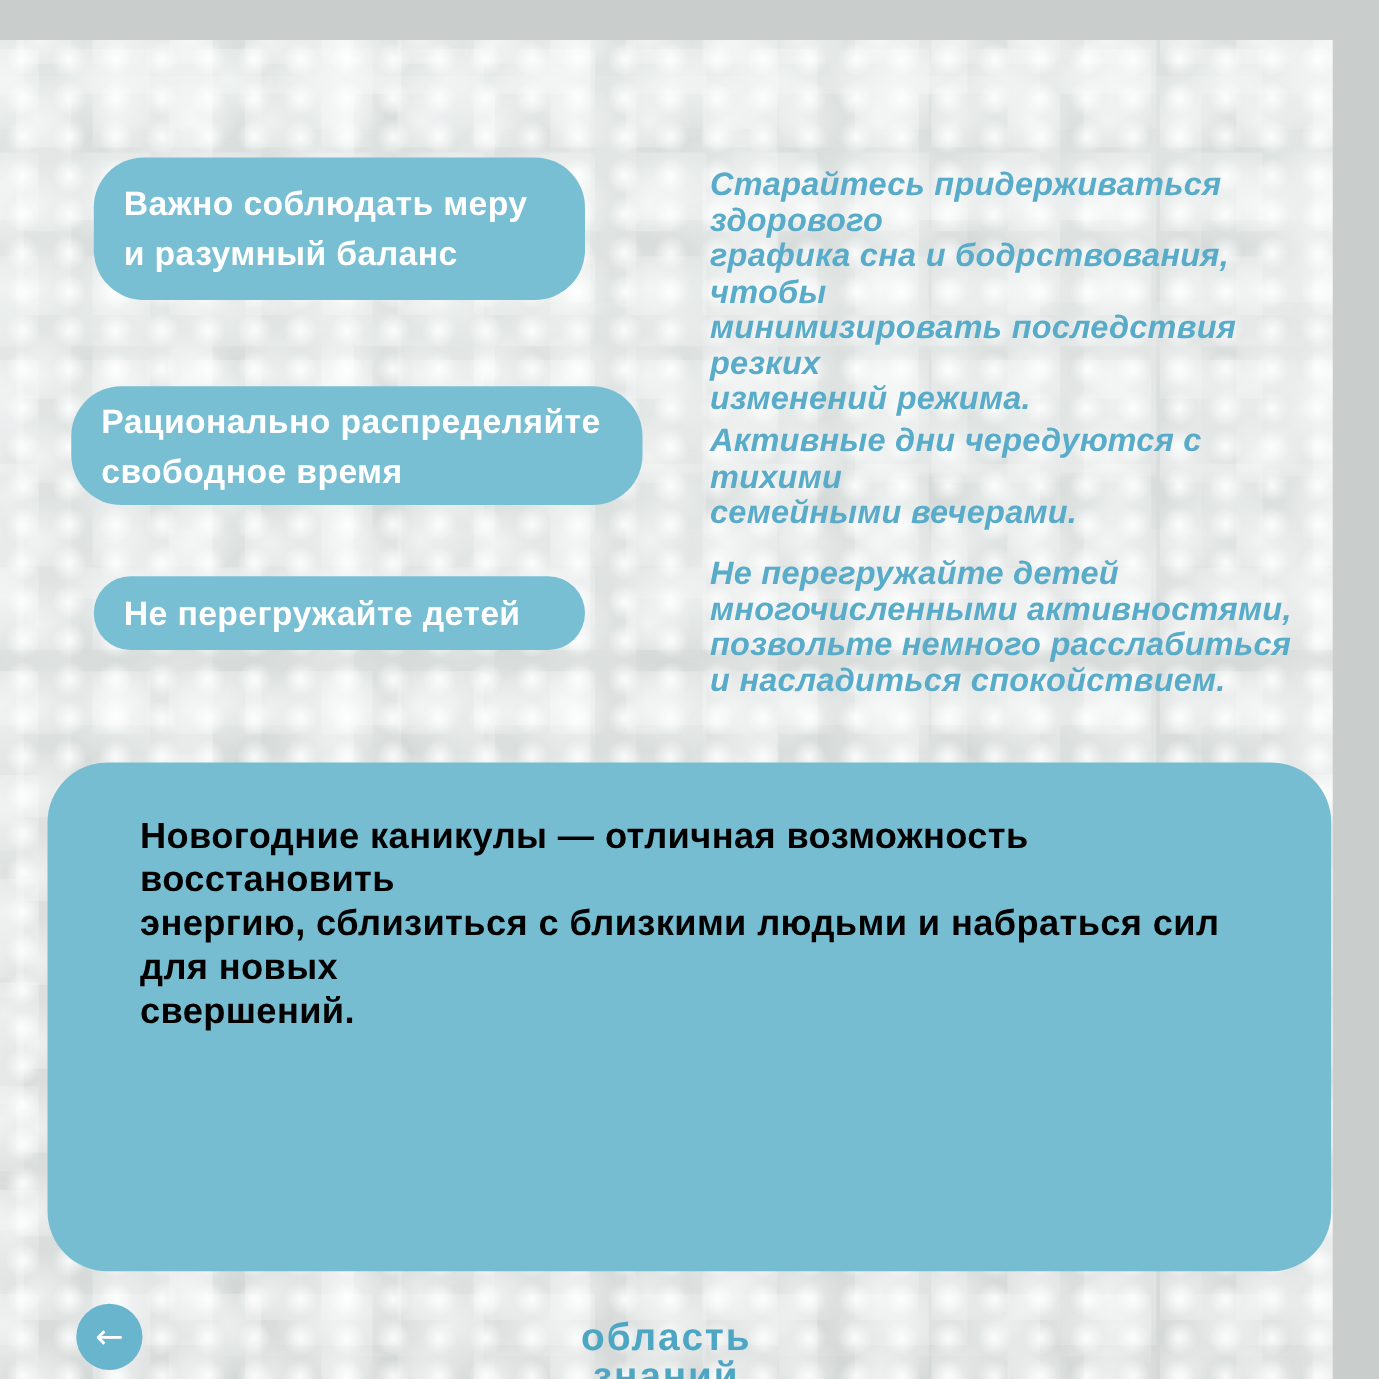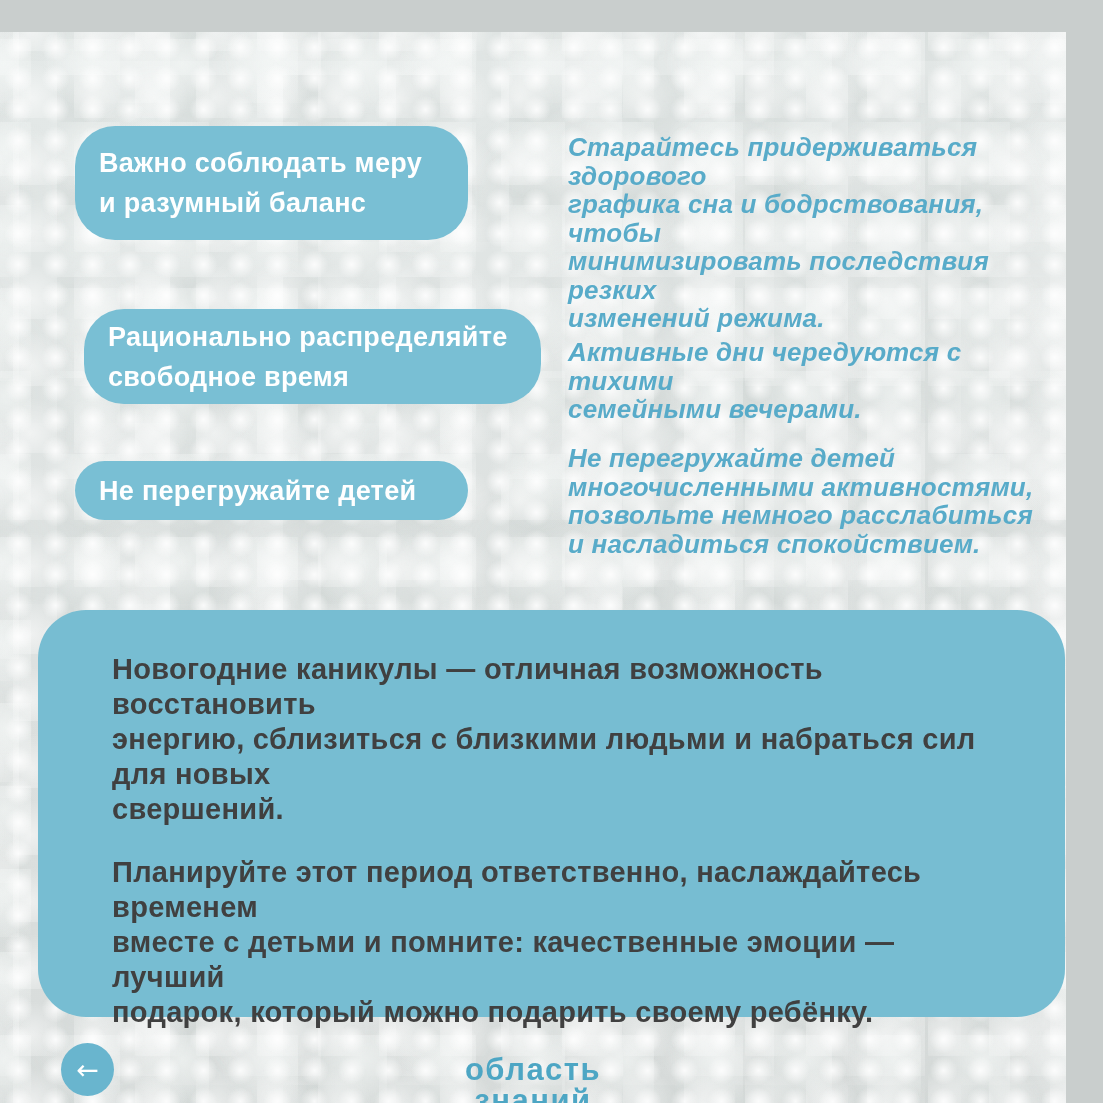--- a/index.html
+++ b/index.html
@@ -41,21 +41,21 @@
     border-radius:40px;
     display:flex;align-items:center;
     color:#ffffff;
     font-weight:700;
     font-size:27px;line-height:40px;
     padding-left:24px;box-sizing:border-box;
     white-space:pre-line;
     letter-spacing:.3px;
   }
   .pill-1{left:75px;top:94px;width:393px;height:114px;}
-  .pill-2{left:84px;top:277px;width:457px;height:95px;}
+  .pill-2{left:57px;top:277px;width:457px;height:95px;}
   .pill-3{left:75px;top:429px;width:393px;height:59px;border-radius:32px;}
   .note{
     position:absolute;
     color:#58abc9;
     font-style:italic;
     font-weight:700;
     font-size:26px;line-height:28.5px;
     white-space:pre-line;
     width:480px;
     letter-spacing:.2px;
@@ -63,21 +63,21 @@
   .note-1{left:568px;top:101px;}
   .note-2{left:568px;top:306px;}
   .note-3{left:568px;top:412px;}
   .summary-card{
     position:absolute;
     left:38px;top:578px;width:1027px;height:407px;
     background:#77bdd2;
     border-radius:48px;
     box-sizing:border-box;
     padding:42px 56px 0 74px;
-    color:#404040;
+    color:#000000;
   }
   .summary-card p{
     margin:0 0 28px 0;
     font-weight:700;
     font-size:29px;line-height:35px;
     white-space:pre-line;
     letter-spacing:.3px;
   }
   .back-button{
     position:absolute;
@@ -127,23 +127,20 @@
   <div class="pill pill-3">Не перегружайте детей</div>
   <div class="note note-3">Не перегружайте детей
 многочисленными активностями,
 позвольте немного расслабиться
 и насладиться спокойствием.</div>
 
   <div class="summary-card">
     <p>Новогодние каникулы — отличная возможность восстановить
 энергию, сблизиться с близкими людьми и набраться сил для новых
 свершений.</p>
-    <p>Планируйте этот период ответственно, наслаждайтесь временем
-вместе с детьми и помните: качественные эмоции — лучший
-подарок, который можно подарить своему ребёнку.</p>
   </div>
 
   <button class="back-button">
     <span class="arrow">←</span>
   </button>
 
   <div class="logo">
     <div>область</div>
     <div>знаний</div>
   </div>

